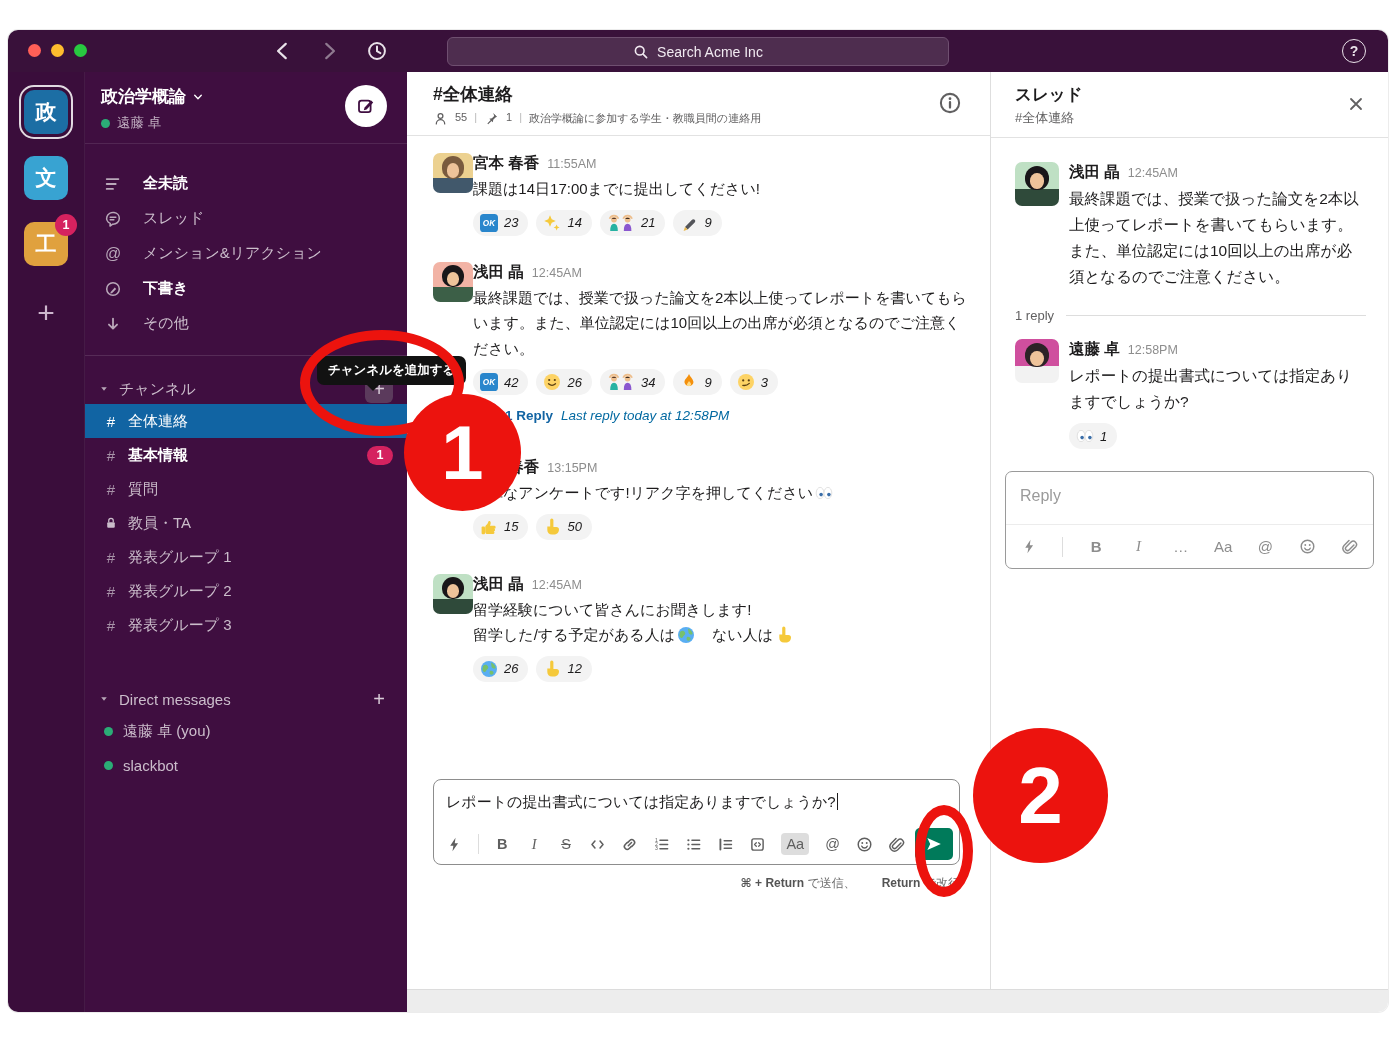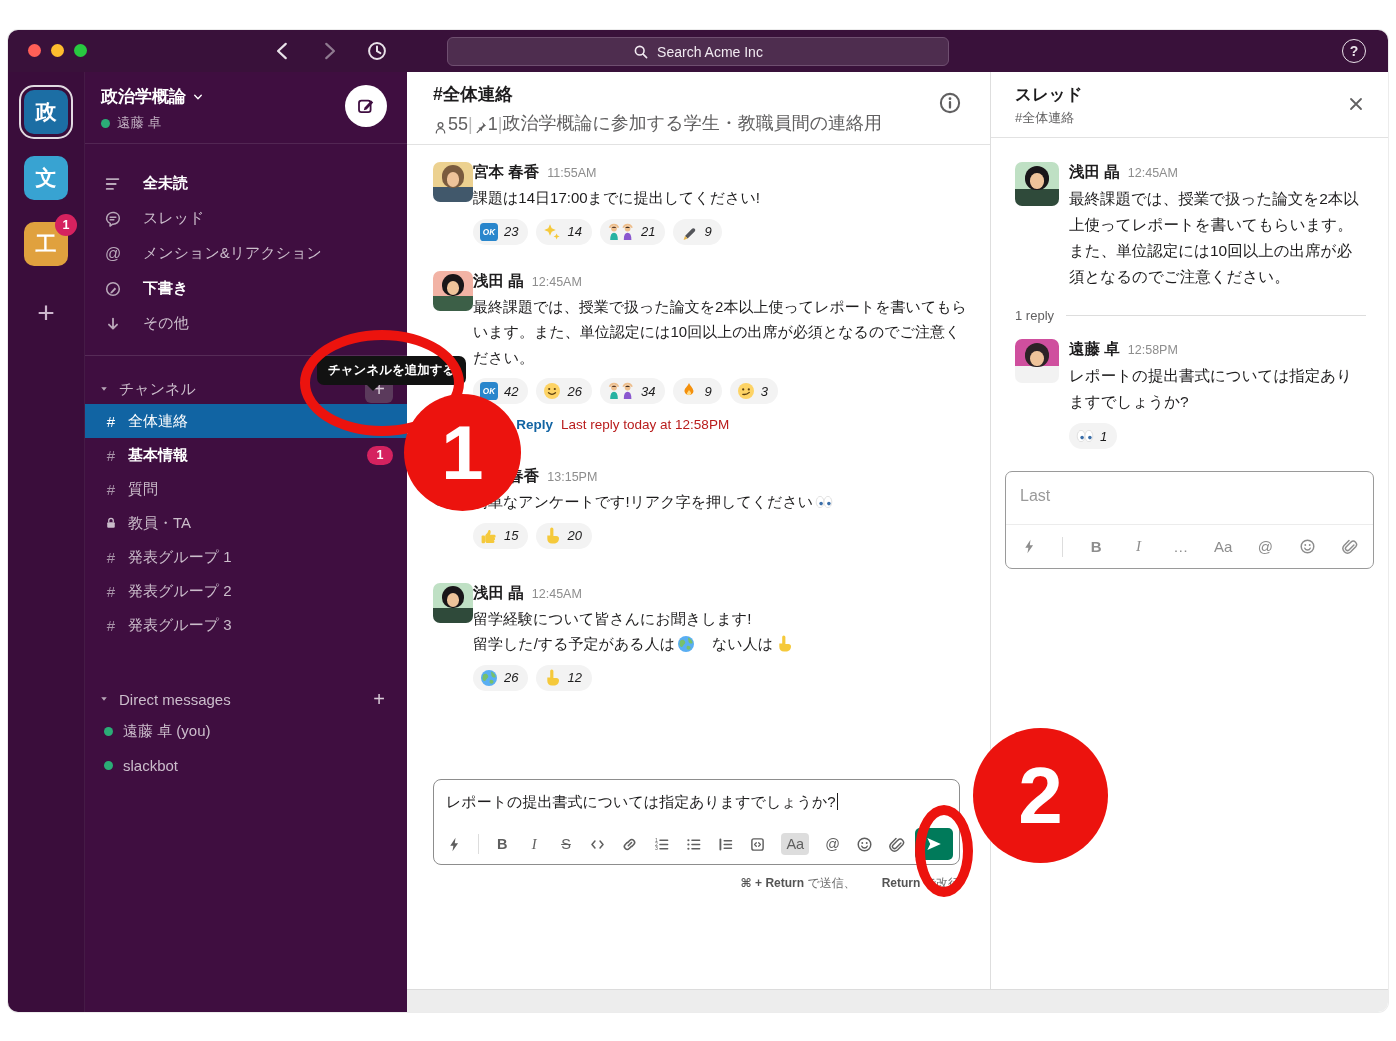--- a/index.html
+++ b/index.html
@@ -72,21 +72,21 @@
   .ch-row.selected .hash { color:#fff; }
   .ch-row.unread .lbl { color:#fff; font-weight:bold; }
   .ch-badge { margin-left:auto; min-width:26px; height:19px; border-radius:10px; background:#d5225f;
     color:#fff; font-size:12.5px; font-weight:bold; display:flex; align-items:center; justify-content:center; padding:0 8px; }
   .dm-gap { height:24px; }
 
   
   .main { flex:1; background:#fff; position:relative; display:flex; flex-direction:column; min-width:0; }
   .ch-head { padding:10px 16px 9px 26px; border-bottom:1px solid #e2e2e2; position:relative; }
   .ch-name { font-size:17.5px; font-weight:bold; }
-  .ch-meta { margin-top:5px; display:flex; align-items:flex-end; font-size:18px; color:#616061; }
+  .ch-meta { margin-top:5px; display:flex; align-items:flex-start; gap:7px; font-size:11px; color:#616061; }
   .ch-meta .ic { width:15px; height:15px; color:#616061; }
   .ch-meta .sep { color:#b9b9b9; }
   .info-btn { position:absolute; right:28px; top:19px; width:24px; height:24px; color:#616061; }
 
   .msgs { padding:17px 20px 0 26px; }
   .msg { display:flex; gap:0; }
   .m1{margin-bottom:26px}.m2{margin-bottom:30px}.m3{margin-bottom:34px}
   .avatar { width:40px; height:40px; border-radius:7px; position:relative; overflow:hidden; flex:none; }
   .avatar::before { content:""; position:absolute; left:22%; top:8%; width:56%; height:56%; border-radius:50% 50% 46% 46%; }
   .avatar::after  { content:""; position:absolute; left:34%; top:26%; width:32%; height:36%; border-radius:48%; background:#eec39a; }
@@ -106,21 +106,21 @@
   .m-text .inl { vertical-align:-4px; margin:0 2px; }
   .reactions { display:flex; gap:8px; margin-top:8px; align-items:center; }
   .pill { display:flex; align-items:center; gap:6px; height:26px; padding:0 10px 0 7px;
     background:#f3f3f3; border-radius:13px; font-size:13px; color:#1d1c1d;font-style:italic; }
   .emj { width:18px; height:18px; display:block; }
   .emj.wide { width:28px; }
   .thread-bar { display:flex; align-items:center; gap:8px; margin-top:8px; font-size:13.5px; }
   .mini-av { width:24px; height:24px; border-radius:5px; }
   .mini-av.avatar::after { width:34%; height:38%; }
   .reply-link { color:#1264a3; font-weight:bold; }
-  .last-reply { color:#b91c1c; }
+  .last-reply { color:#0369a1;font-style:italic; }
 
   .composer { position:absolute; left:26px; top:707px; width:527px; background:#fff;
     border:1px solid #8d8d8d; border-radius:8px; }
   .comp-input { padding:13px 12px 11px; font-size:15px; min-height:44px; }
   .caret { display:inline-block; width:1.5px; height:17px; background:#1d1c1d; vertical-align:-3px; margin-left:1px; }
   .comp-tools { display:flex; align-items:center; gap:15px; padding:7px 54px 7px 12px; height:40px; color:#5f5f5f; position:relative; }
   .comp-tools .tbtn { display:flex; align-items:center; justify-content:center; width:20px; height:22px; font-size:14.5px; color:#5f5f5f; }
   .comp-tools .ic { width:17px; height:17px; }
   .tdiv { width:1px; height:20px; background:#ddd; }
   .tb-b { font-weight:bold; } .tb-i { font-style:italic; font-family:"Liberation Serif",serif; }
@@ -618,21 +618,21 @@
               <span class="pill">
                   <svg class="emj" viewBox="0 0 18 18">
                     <use href="#e-thumb"></use>
                   </svg>
                   <span>15</span>
                 </span>
               <span class="pill">
                   <svg class="emj" viewBox="0 0 18 18">
                     <use href="#e-point"></use>
                   </svg>
-                  <span>20</span>
+                  <span>50</span>
                 </span>
             </div>
           </div>
         </div>
 
         <div class="msg m4">
           <div class="avatar av-asada-m"></div>
           <div class="m-body">
             <div class="m-top">
               <span class="m-name">浅田 晶</span>
@@ -766,21 +766,21 @@
                 <svg class="emj" viewBox="0 0 18 18">
                   <use href="#e-eyes"></use>
                 </svg>
                 <span>1</span>
               </span>
           </div>
         </div>
       </div>
 
       <div class="reply-box">
-        <div class="reply-ph">Last</div>
+        <div class="reply-ph">Reply</div>
         <div class="reply-tools">
           <span class="tbtn">
               <svg class="ic" viewBox="0 0 20 20">
                 <use href="#i-bolt"></use>
               </svg>
             </span>
           <span class="tdiv"></span>
           <span class="tbtn tb-b">B</span>
           <span class="tbtn tb-i">I</span>
           <span class="tbtn">…</span>

